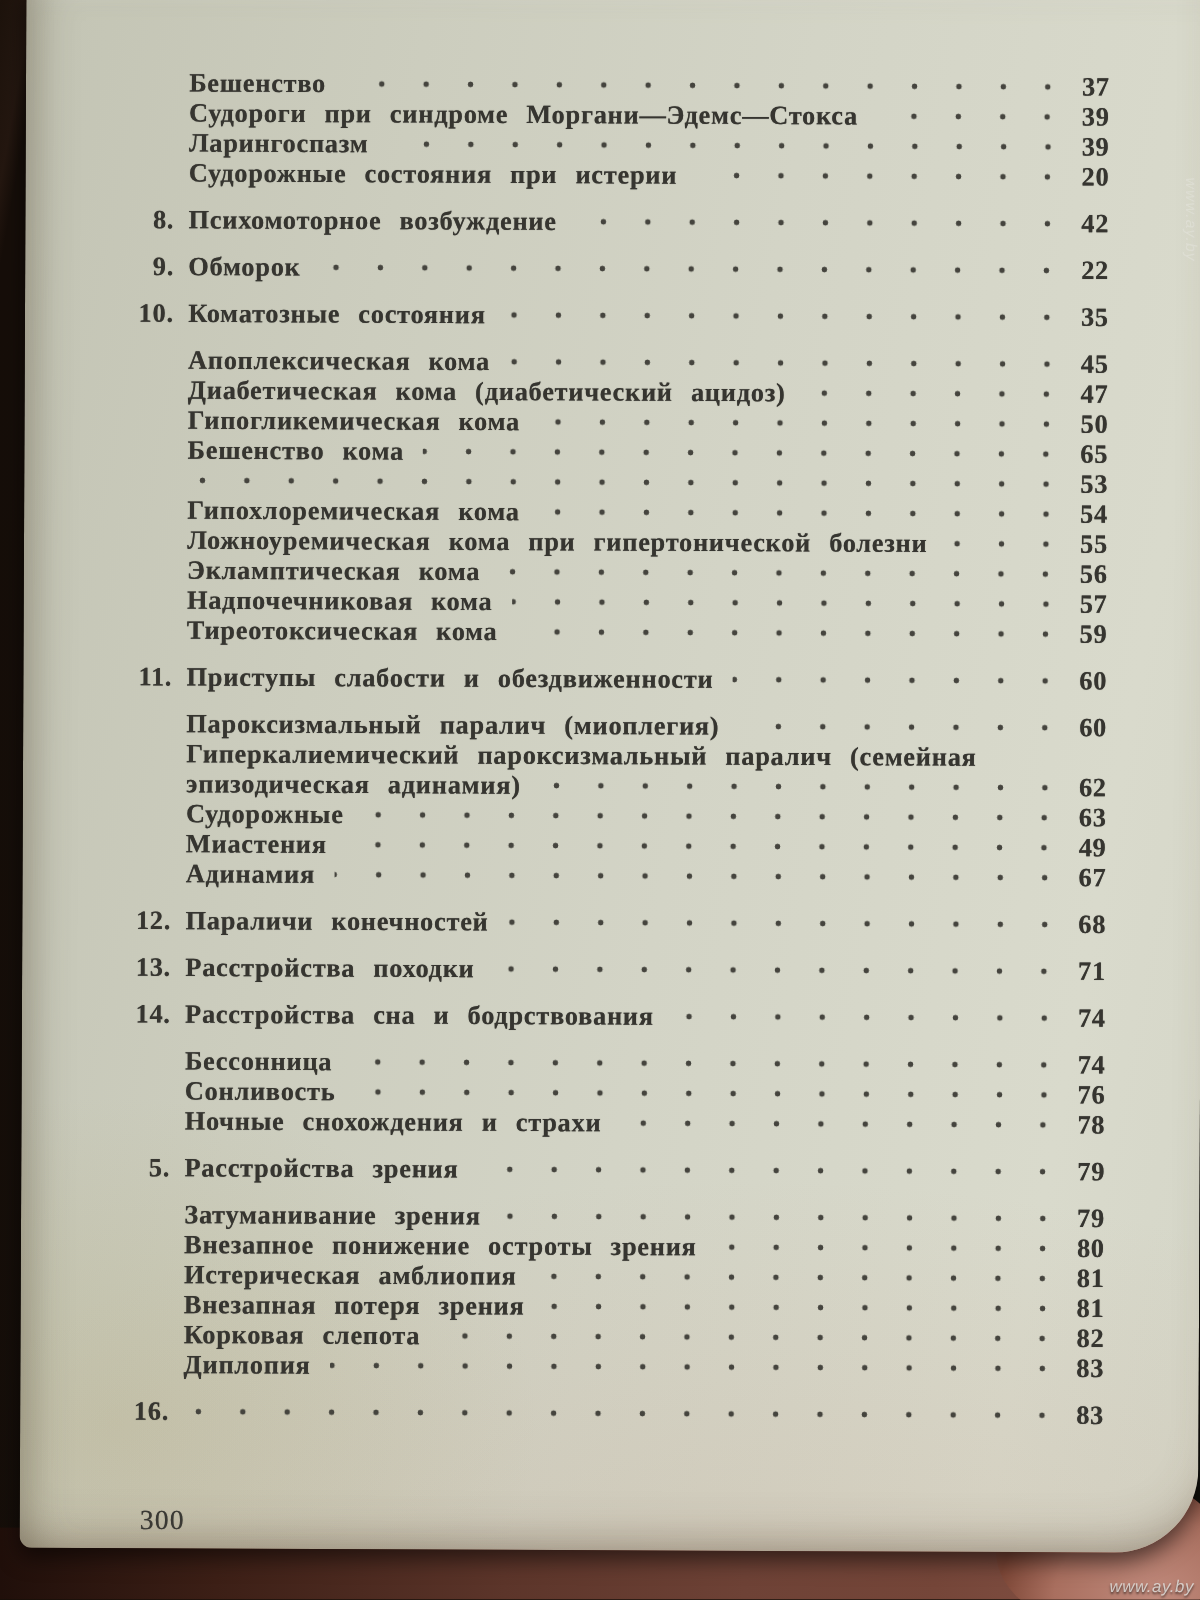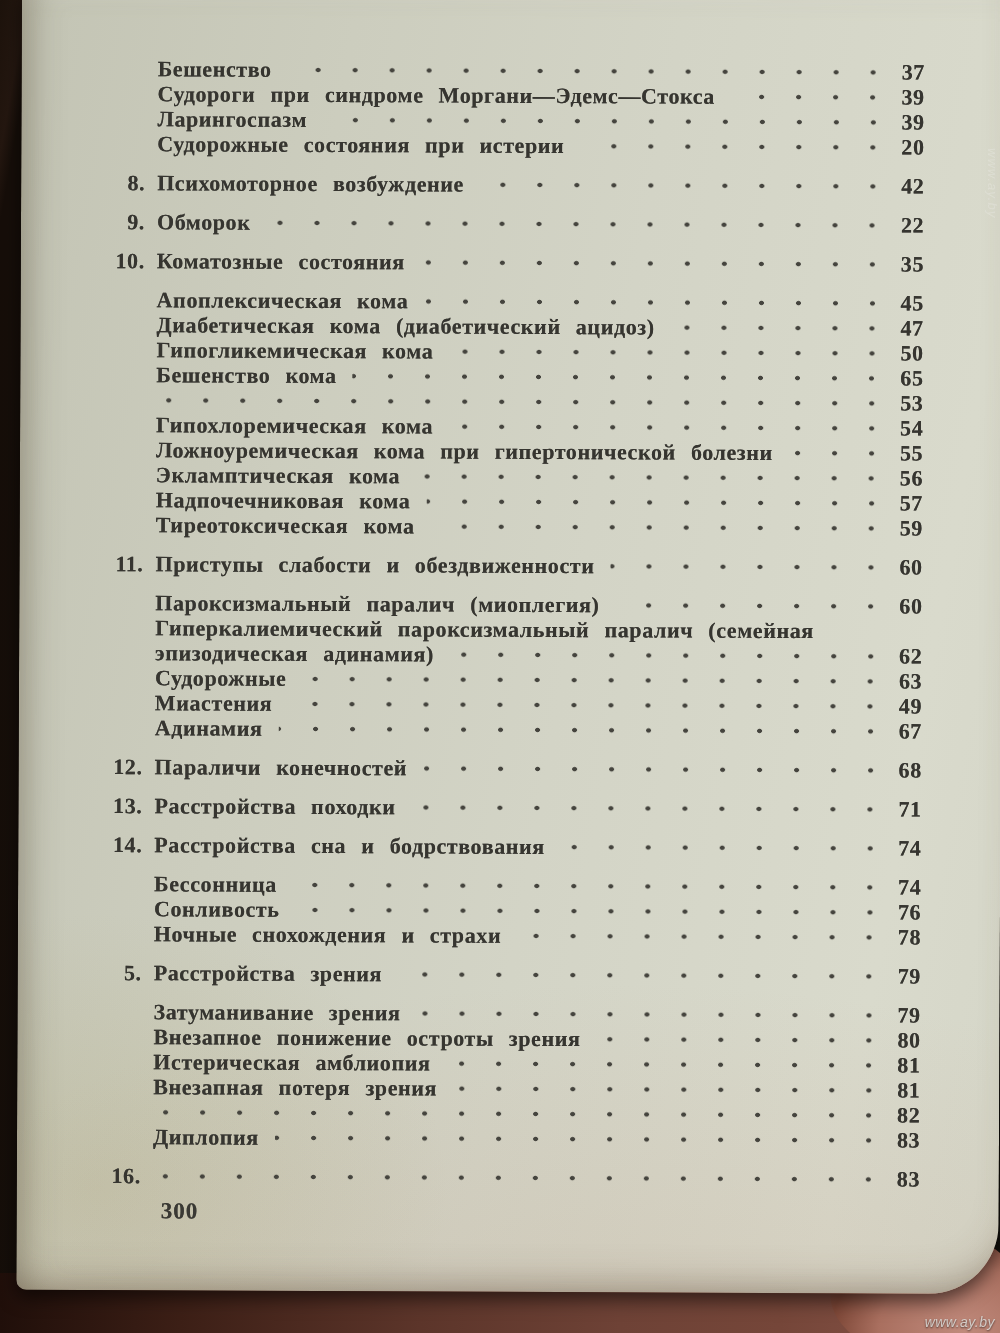--- a/index.html
+++ b/index.html
@@ -39,24 +39,23 @@
   }
   .row{display:flex;align-items:baseline;height:25px;}
   .row.gap,.row.ch{margin-top:14px;}
   .num{flex:0 0 46px;text-align:right;white-space:pre;}
   .title{white-space:nowrap;padding-left:12px;}
   .leader{flex:1 1 auto;align-self:center;height:12px;margin:0 10px 0 16px;min-width:14px;
     background-image:radial-gradient(circle,#45443e 2.1px,rgba(0,0,0,0) 2.6px);
     background-size:37px 12px;background-repeat:repeat-x;background-position:right 55%;}
   .pageno{flex:0 0 48px;text-align:left;white-space:pre;}
   .footer{
-    position:absolute;left:100px;top:1208px;
-    font-size:23px;font-weight:bold;color:#3a3934;letter-spacing:1px;
+    position:absolute;left:100px;top:1264px;
+    font-size:23px;font-weight:normal;color:#3a3934;letter-spacing:1px;
     text-shadow:0 0 .6px rgba(54,53,48,.75);
-    margin-left:44px;
   }
   
   .wm{font-family:"Liberation Sans","DejaVu Sans",sans-serif;pointer-events:none;font-style:italic;}
   .wm-side{position:absolute;right:0px;top:148px;writing-mode:vertical-rl;
     font-size:13px;color:rgba(235,235,230,.38);letter-spacing:1px;}
   .wm-corner{position:absolute;right:5px;bottom:3px;font-size:14px;
     color:rgba(225,222,218,.85);text-shadow:0 1px 2px rgba(0,0,0,.6);letter-spacing:.5px;}
 </style>
 </head>
 <body>
@@ -269,20 +268,21 @@
         <span class="pageno">81</span>
       </div>
       <div class="row sub">
         <span class="num"></span>
         <span class="title">Внезапная потеря зрения</span>
         <span class="leader"></span>
         <span class="pageno">81</span>
       </div>
       <div class="row sub">
         <span class="num"></span>
+        <span class="title">Корковая слепота</span>
         <span class="leader"></span>
         <span class="pageno">82</span>
       </div>
       <div class="row sub">
         <span class="num"></span>
         <span class="title">Диплопия</span>
         <span class="leader"></span>
         <span class="pageno">83</span>
       </div>
       <div class="row ch">

